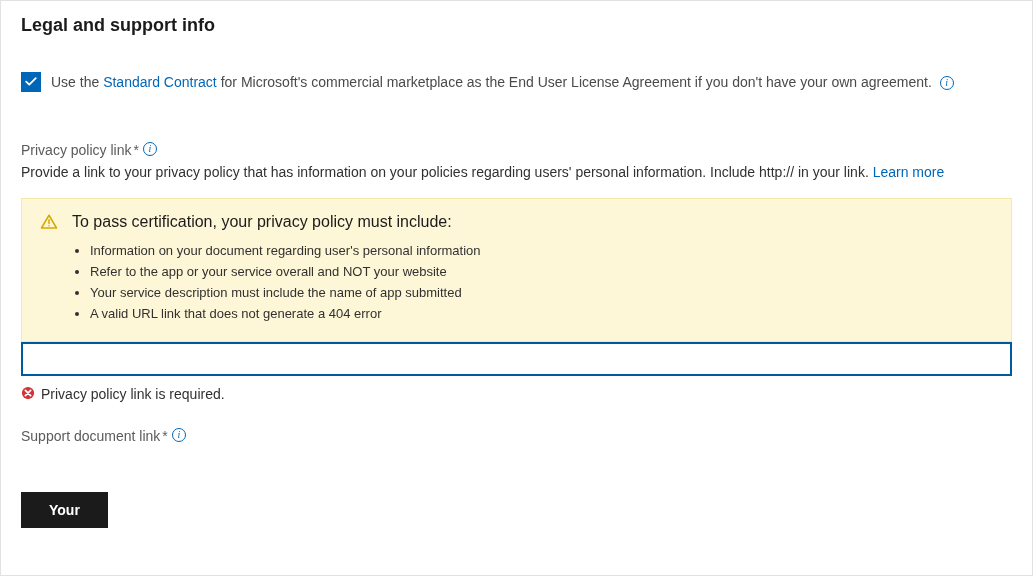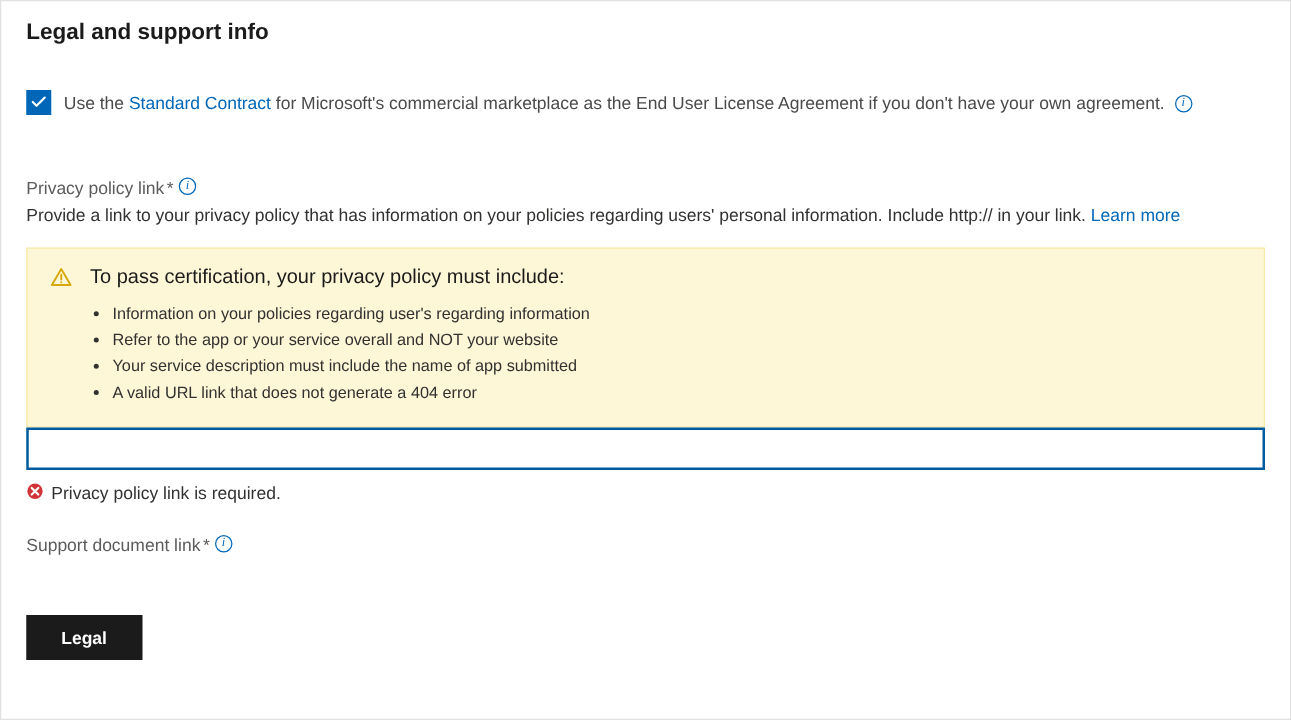--- a/index.html
+++ b/index.html
@@ -186,21 +186,21 @@
 <div class="warning-box">
   <div class="warning-header">
     <svg class="warning-icon" viewBox="0 0 24 24">
       <path d="M12 3 L22 20 L2 20 Z" fill="none" stroke="#d6a800" stroke-width="2" stroke-linejoin="round"></path>
       <line x1="12" y1="9" x2="12" y2="14" stroke="#d6a800" stroke-width="2" stroke-linecap="round"></line>
       <circle cx="12" cy="17" r="1" fill="#d6a800"></circle>
     </svg>
     <div class="warning-title">To pass certification, your privacy policy must include:</div>
   </div>
   <ul class="warning-list">
-    <li>Information on your policies regarding user's regarding information</li>
+    <li>Information on your document regarding user's personal information</li>
     <li>Refer to the app or your service overall and NOT your website</li>
     <li>Your service description must include the name of app submitted</li>
     <li>A valid URL link that does not generate a 404 error</li>
   </ul>
 </div>
 
 <input type="text" class="input-field focused" value="" style="">
 
 <div class="error-row">
   <svg class="error-icon" viewBox="0 0 16 16">
@@ -211,16 +211,16 @@
 </div>
 
 <div class="field-group">
   <div class="field-label">
     <span>Support document link</span>
     <span class="req">*</span>
     <span class="info-icon">i</span>
   </div>
 </div>
 
-<button class="save-btn">Legal</button>
+<button class="save-btn">Your</button>
 
 
 
 
 </body></html>

